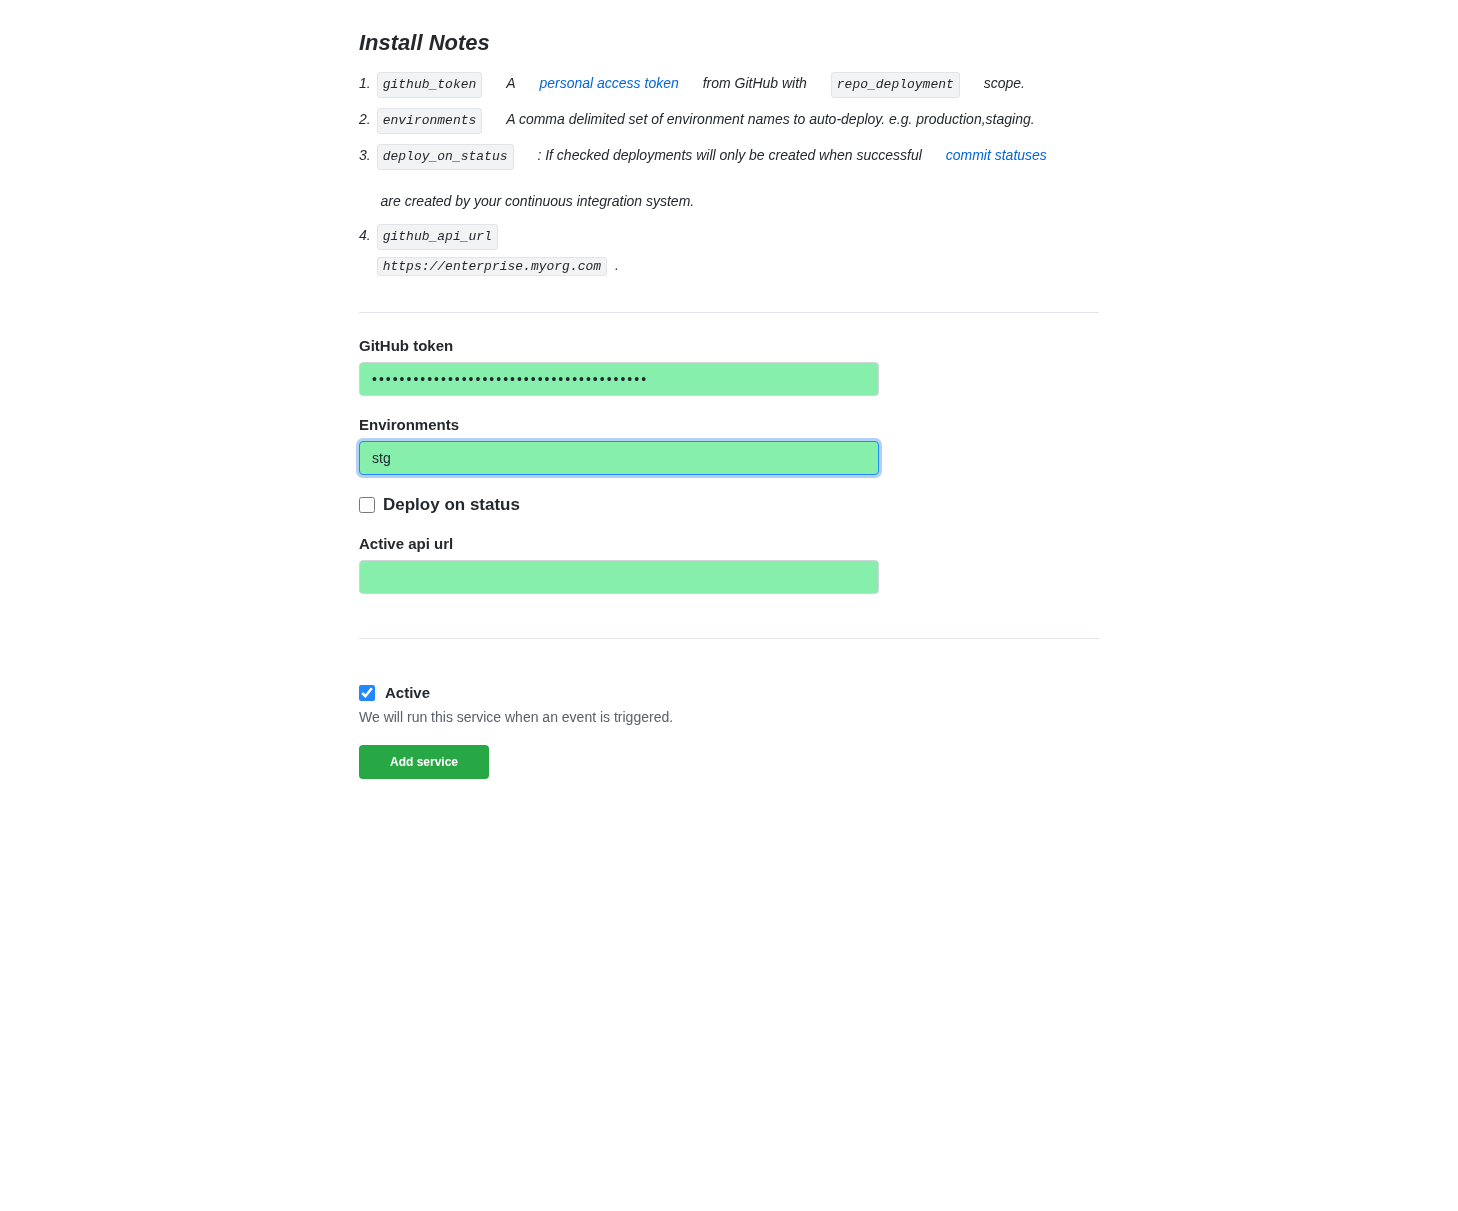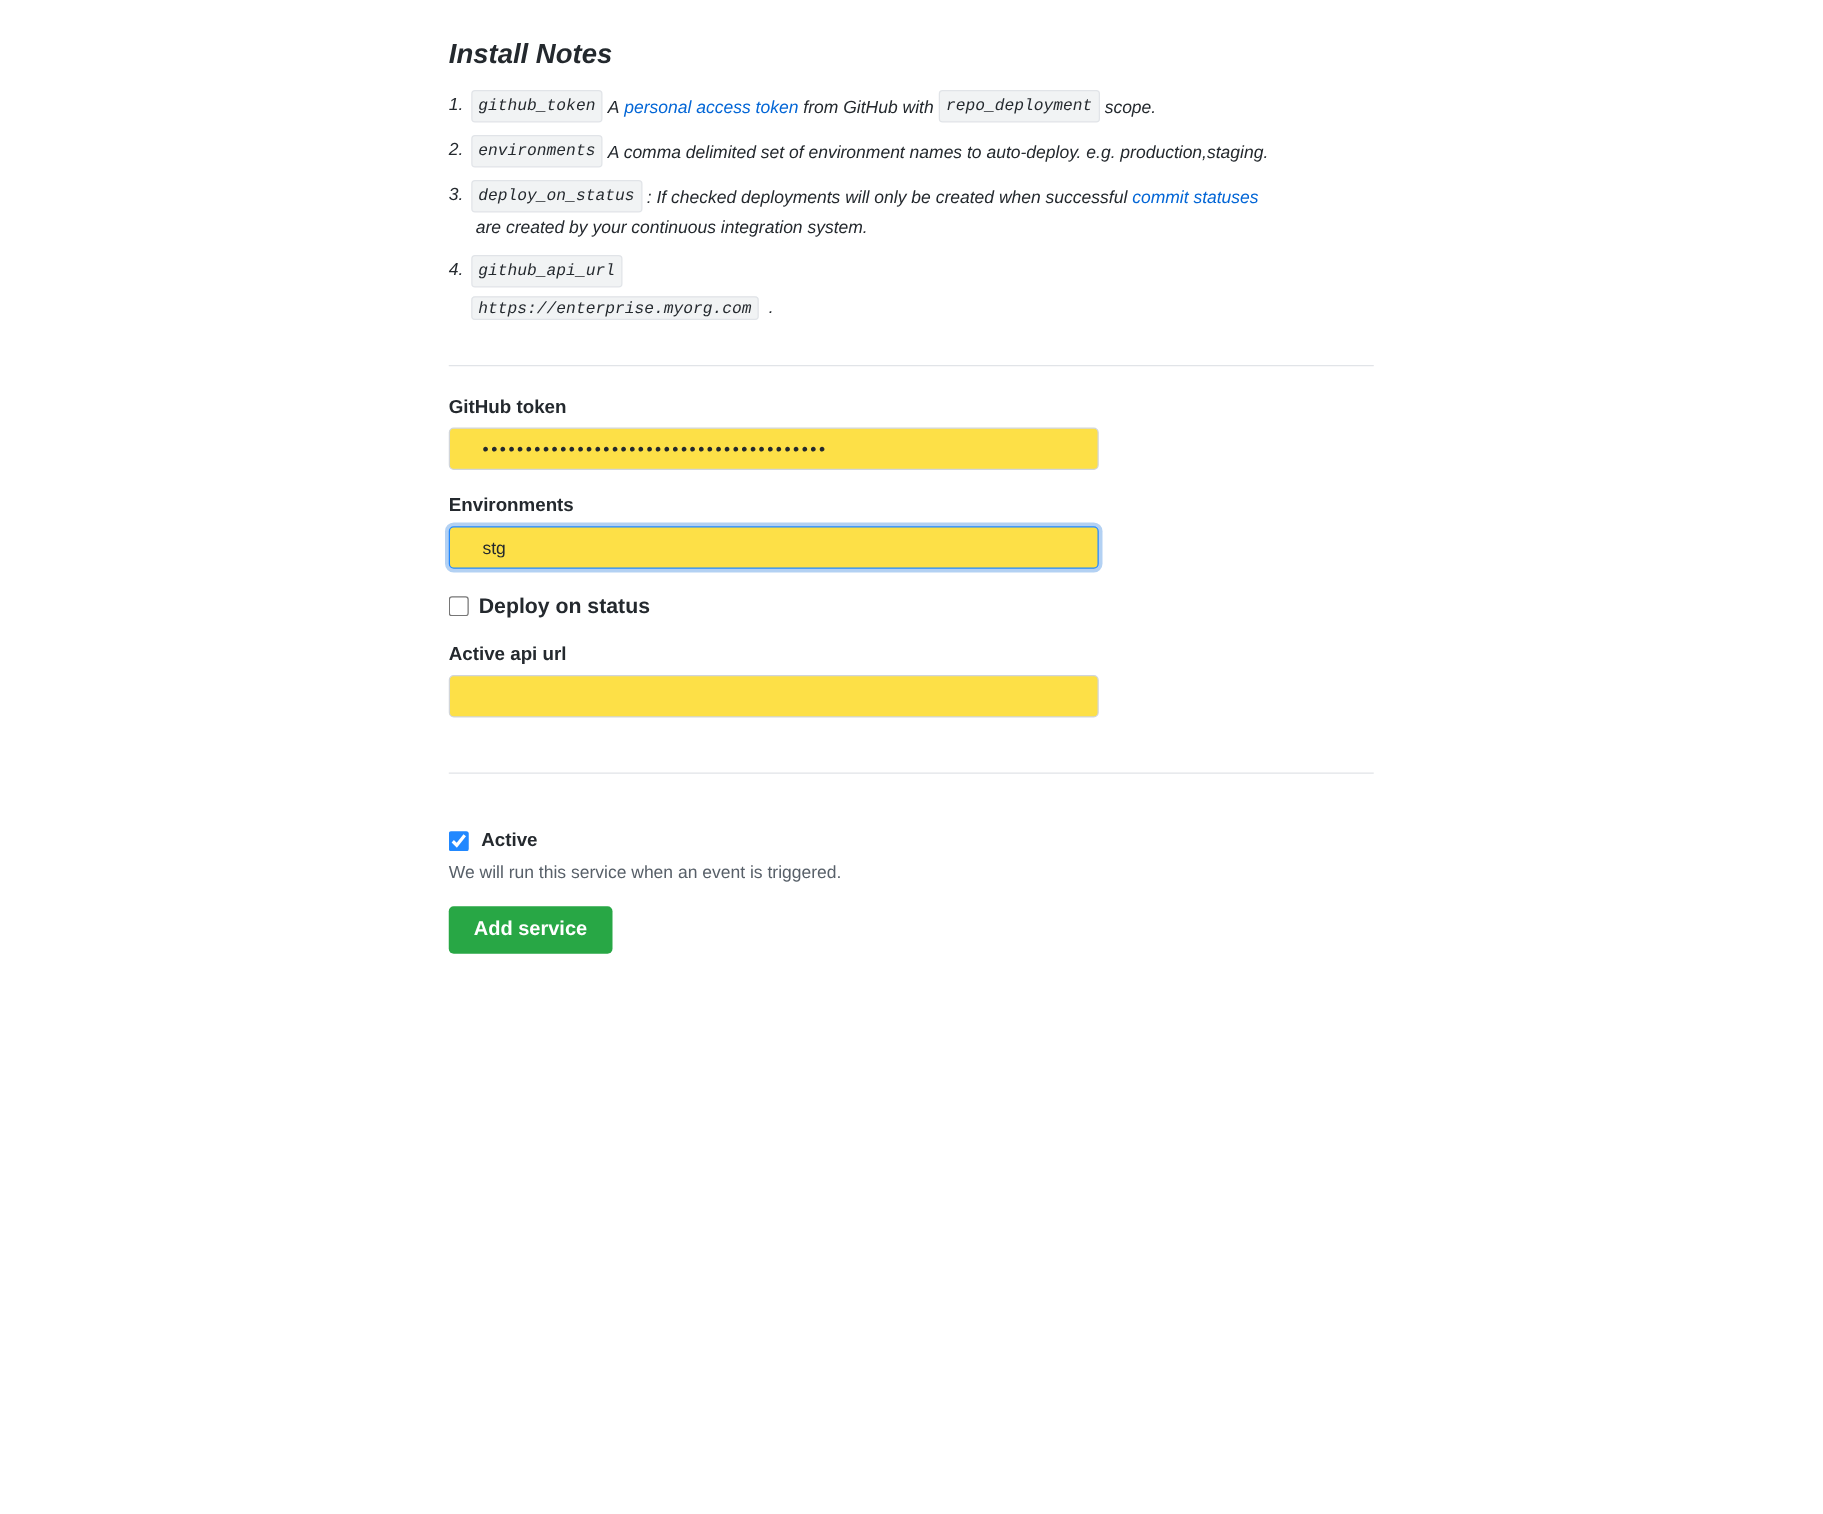--- a/index.html
+++ b/index.html
@@ -92,27 +92,27 @@
       display: block;
       font-size: 15px;
       font-weight: 600;
       color: #24292e;
       margin-bottom: 8px;
     }
 
     .form-input {
       width: 100%;
       max-width: 520px;
-      padding: 8px 26px;
+      padding: 8px 12px;
       font-size: 14px;
       border: 1px solid #d1d5da;
       border-radius: 4px;
       outline: none;
       color: #24292e;
-      background: #fde047;
+      background: #86efac;
     }
 
     .form-input.active-focus {
       border-color: #2188ff;
       box-shadow: 0 0 0 3px rgba(3, 102, 214, 0.3);
     }
 
     .password-input {
       letter-spacing: 2px;
       color: #24292e;
@@ -167,32 +167,31 @@
       font-size: 14px;
       margin-bottom: 20px;
     }
 
     .add-service-button {
       background-color: #28a745;
       color: #fff;
       border: none;
       border-radius: 4px;
       padding: 10px 20px;
-      font-size: 16px;
+      font-size: 12px;
       font-weight: 600;
       cursor: pointer;
       min-width: 130px;
-      text-align: right;
     }
 
     .note-line {
       display: flex;
       flex-wrap: wrap;
-      align-items: flex-end;
-      gap: 0;
+      align-items: flex-start;
+      gap: 20px;
       line-height: 1.7;
     }
 
     .note-line span {
       line-height: 1.7;
     }
   </style>
 </head>
 <body>
 

